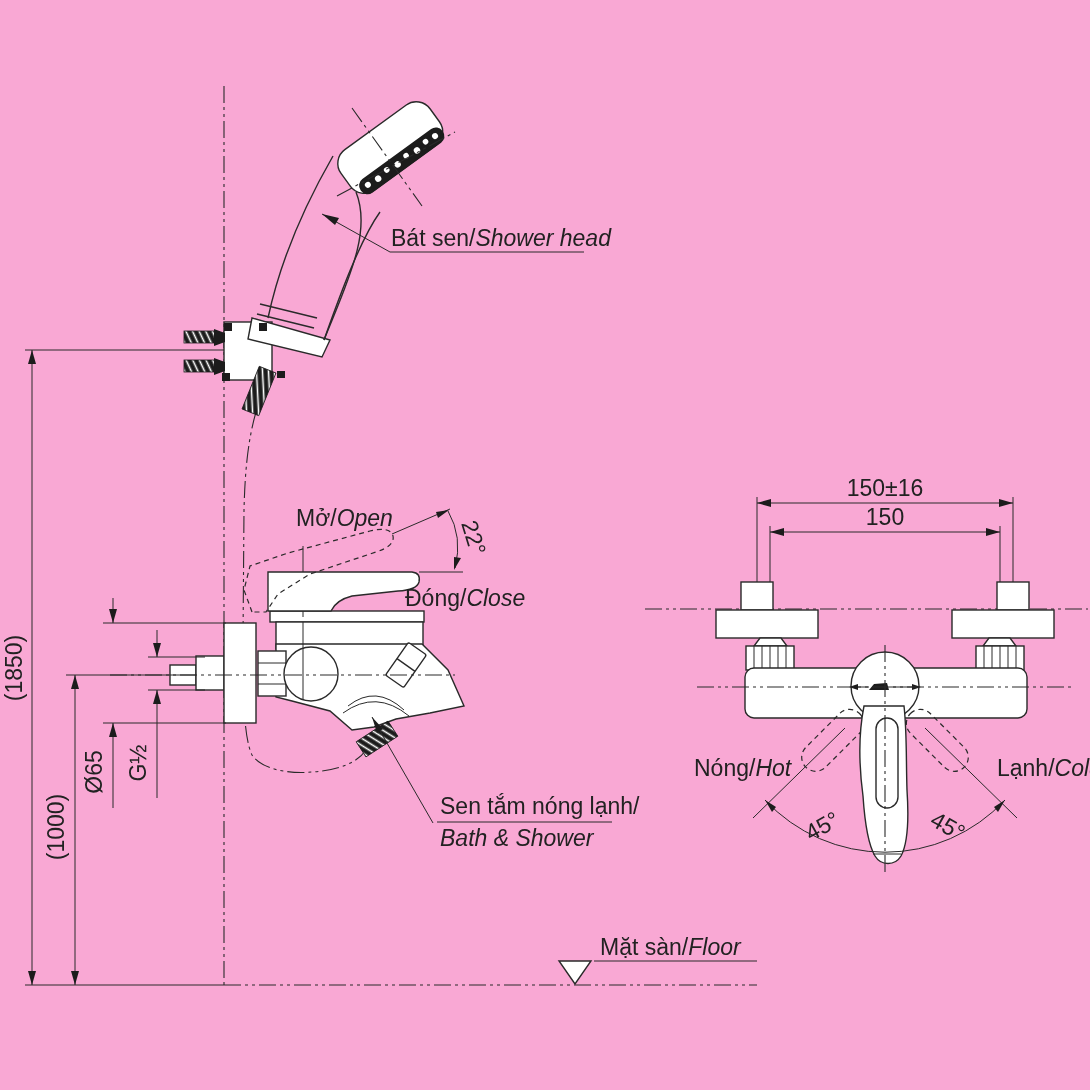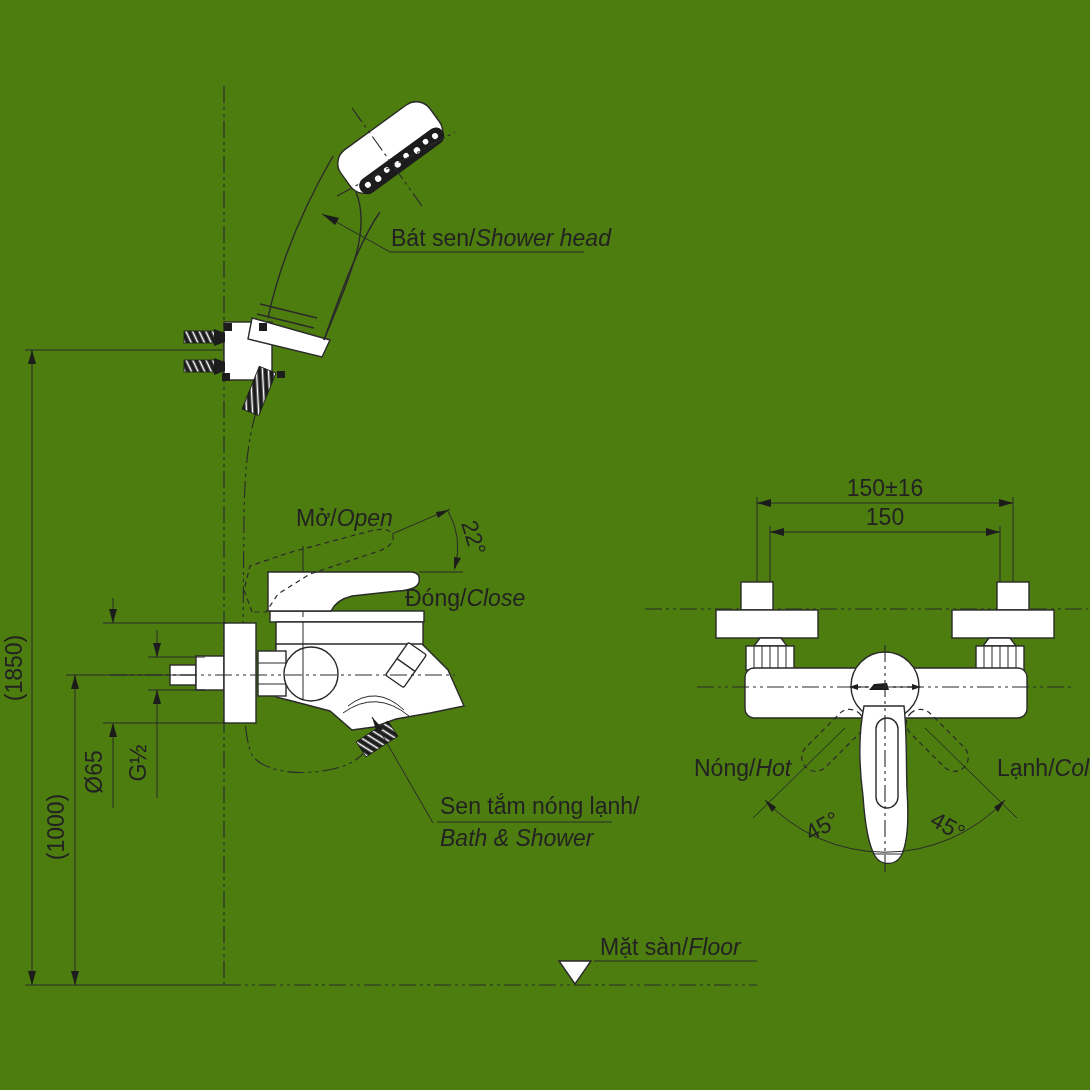--- a/index.html
+++ b/index.html
@@ -1,16 +1,16 @@
 <!DOCTYPE html>
 <html><head>
 <meta charset="utf-8">
 <style>
   html,body{margin:0;padding:0;background:#fff;}
-  #stage{width:1090px;height:1090px;background:#4d7c0f;position:relative;overflow:hidden;}
+  #stage{width:1090px;height:1090px;background:#f9a8d4;position:relative;overflow:hidden;}
   svg{display:block;}
   text{font-family:"Liberation Sans","DejaVu Sans",sans-serif;fill:#222;}
   .lbl{font-size:23px;}
   .dim{font-size:23px;}
   .en{font-style:italic;}
   .ln{stroke:#2a2a2a;stroke-width:1.4;fill:none;}
   .thin{stroke:#2a2a2a;stroke-width:1;fill:none;}
   .phantom{stroke:#2a2a2a;stroke-width:1.1;fill:none;stroke-dasharray:17 4 3 4 3 4;}
   .dash{stroke:#2a2a2a;stroke-width:1.2;fill:none;stroke-dasharray:5 4;}
   .white{fill:#ffffff;}

